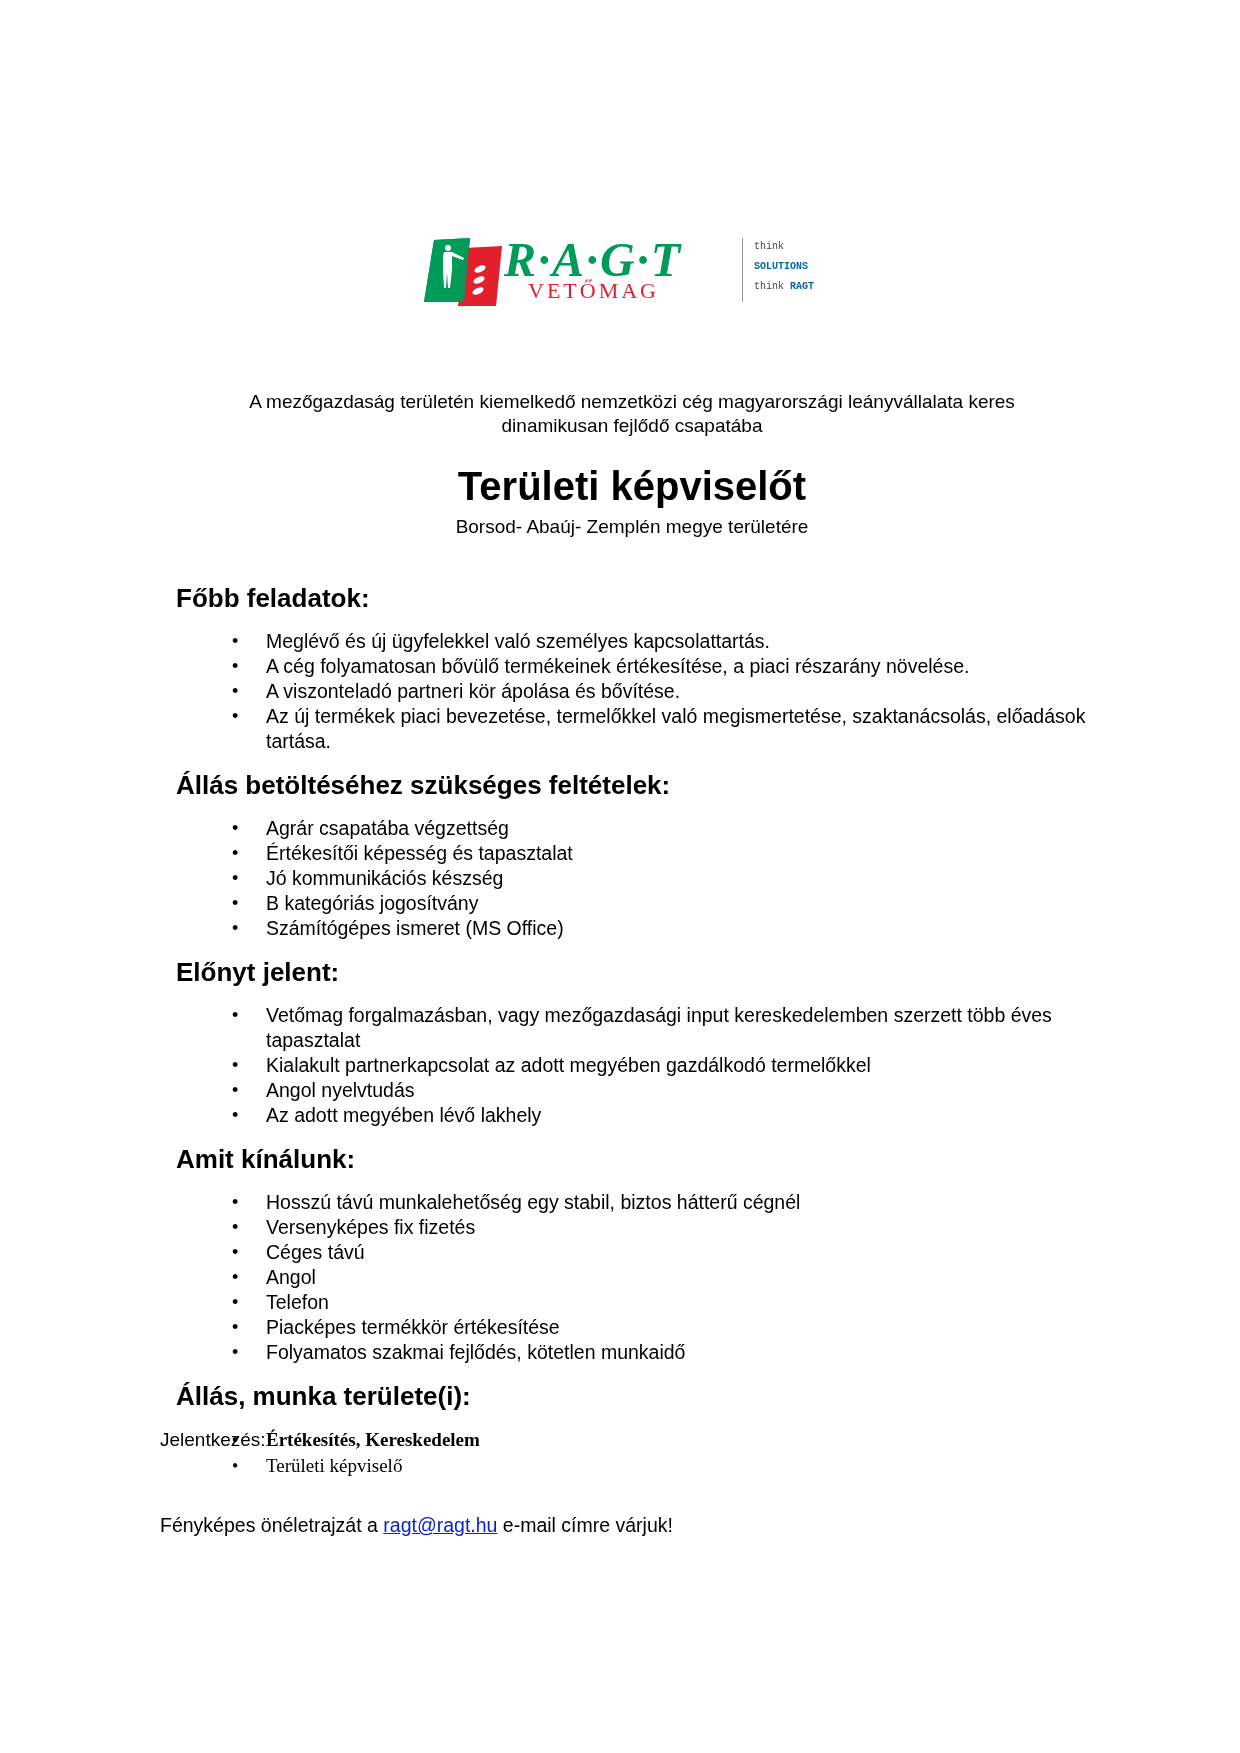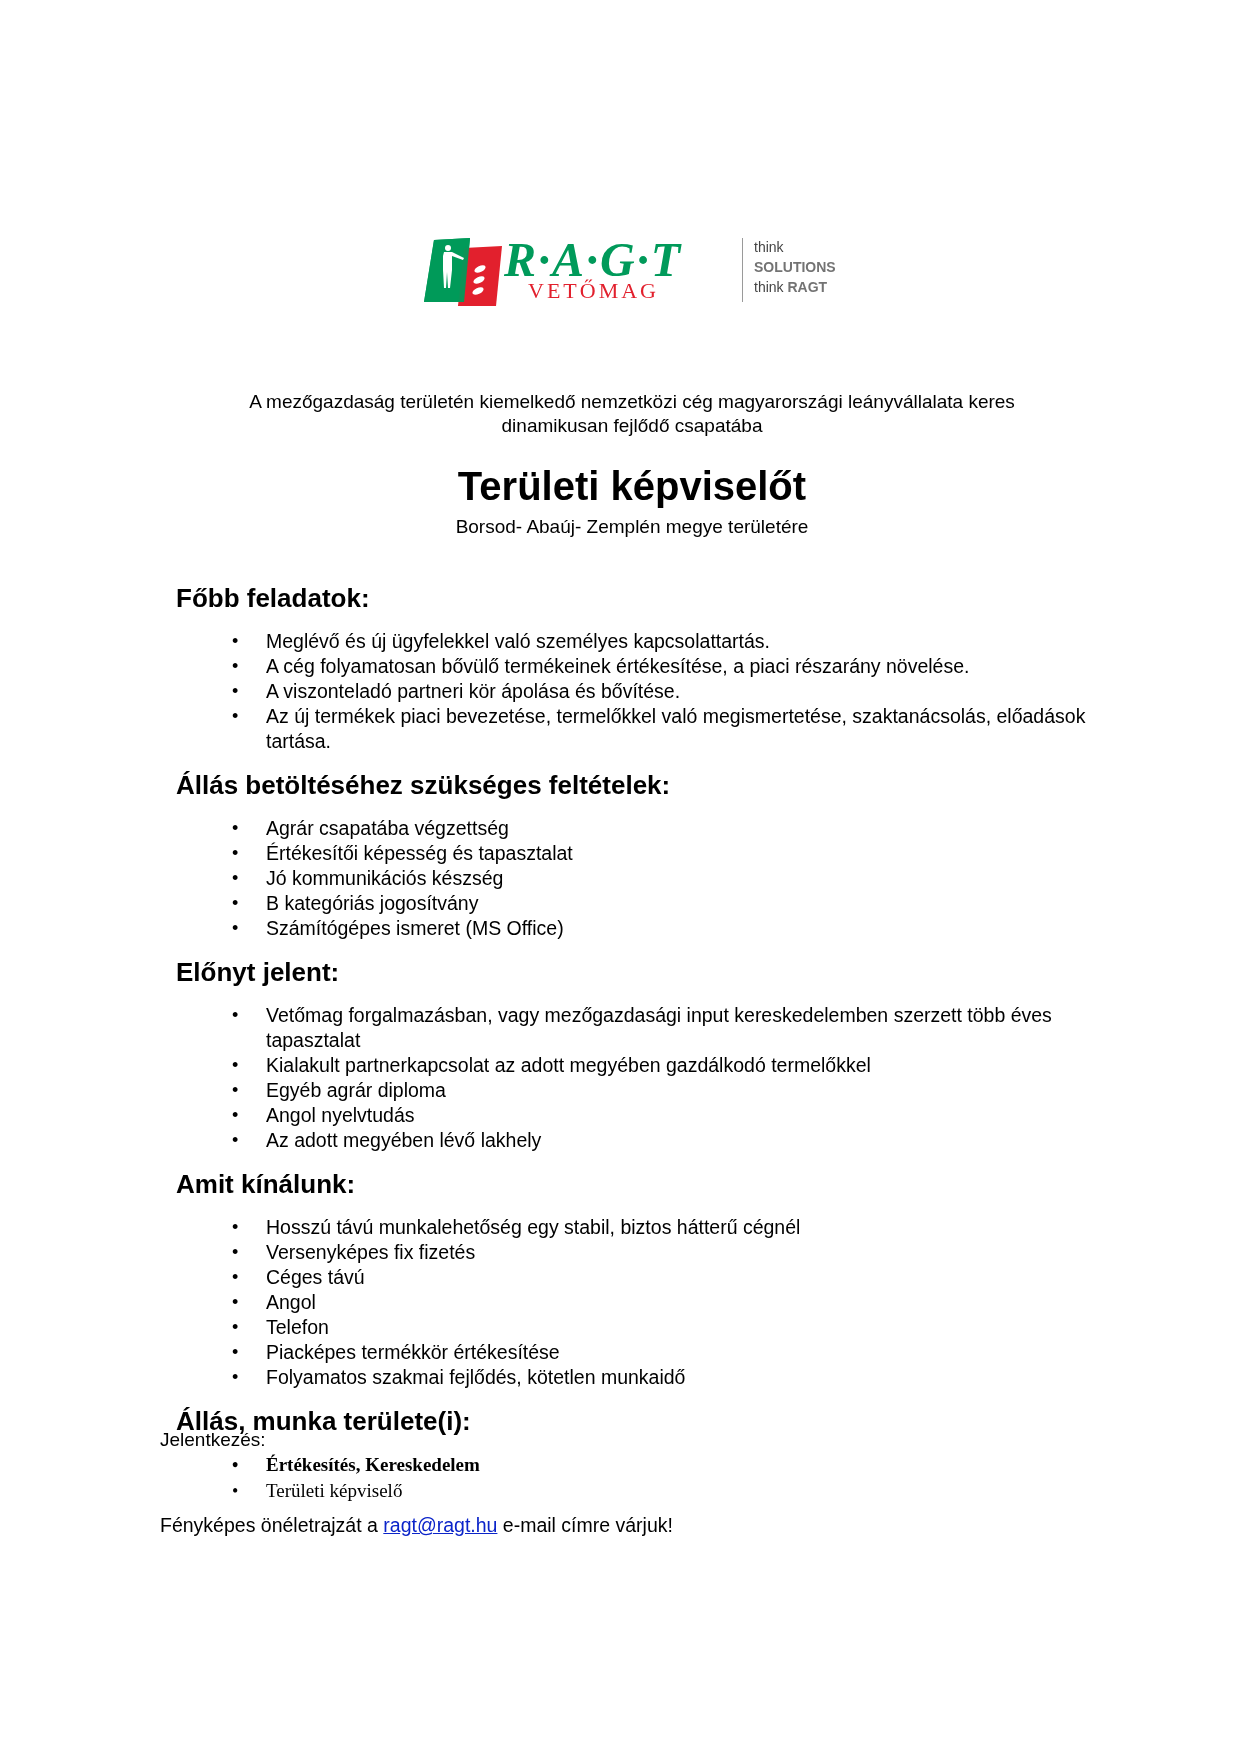--- a/index.html
+++ b/index.html
@@ -10,23 +10,23 @@
     
     .logo { position: absolute; left: 412px; top: 232px; width: 420px; height: 80px; }
     .logo-mark { position: absolute; left: 0; top: 4px; width: 80px; height: 70px; }
     .logo-word { position: absolute; left: 80px; top: 0; width: 230px; height: 80px; }
     .ragt-letters { position: absolute; left: 0; top: 0; font-family: "Liberation Serif", serif;
                     font-weight: bold; font-style: italic; font-size: 48px; color: #009a5a;
                     letter-spacing: 2px; line-height: 56px; white-space: nowrap; }
     .vetomag { position: absolute; left: 24px; top: 46px; font-family: "Liberation Serif", serif;
                font-size: 22px; color: #e2202d; letter-spacing: 3px; line-height: 26px; white-space: nowrap; }
     .logo-sep { position: absolute; left: 318px; top: 6px; width: 1px; height: 64px; background: #9a9a9a; }
-    .tagline { position: absolute; left: 330px; top: 5px; font-family: Liberation Sans, sans-serif;
-               font-size: 14px; line-height: 20px; color: #444; white-space: nowrap; }
-    .tagline b { color: #737373; margin-top: 48px; }
+    .tagline { position: absolute; left: 330px; top: 5px; font-family: Liberation Mono, monospace;
+               font-size: 10px; line-height: 20px; color: #444; white-space: nowrap; }
+    .tagline b { color: #0369a1; margin-top: 48px; }
 
     
     .intro { position: absolute; left: 120px; top: 390px; width: 1000px; text-align: center;
              font-size: 19px; line-height: 24px; }
     .title { position: absolute; left: 120px; top: 463px; width: 1000px; text-align: center;
              font-size: 40px; font-weight: bold; line-height: 46px; }
     .subtitle { position: absolute; left: 120px; top: 515px; width: 1000px; text-align: center;
                 font-size: 19px; line-height: 24px; }
     .subtitle b { font-weight: normal; }
 
@@ -104,21 +104,20 @@
         <li>B kategóriás jogosítvány</li>
         <li>Számítógépes ismeret (MS Office)</li>
       </ul>
     </div>
 
     <div class="section">
       <h2>Előnyt jelent:</h2>
       <ul>
         <li>Vetőmag forgalmazásban, vagy mezőgazdasági input kereskedelemben szerzett több éves tapasztalat</li>
         <li>Kialakult partnerkapcsolat az adott megyében gazdálkodó termelőkkel</li>
-        <li>Egyéb agrár diploma</li>
         <li>Angol nyelvtudás</li>
         <li>Az adott megyében lévő lakhely</li>
       </ul>
     </div>
 
     <div class="section">
       <h2>Amit kínálunk:</h2>
       <ul>
         <li>Hosszú távú munkalehetőség egy stabil, biztos hátterű cégnél</li>
         <li>Versenyképes fix fizetés</li>

